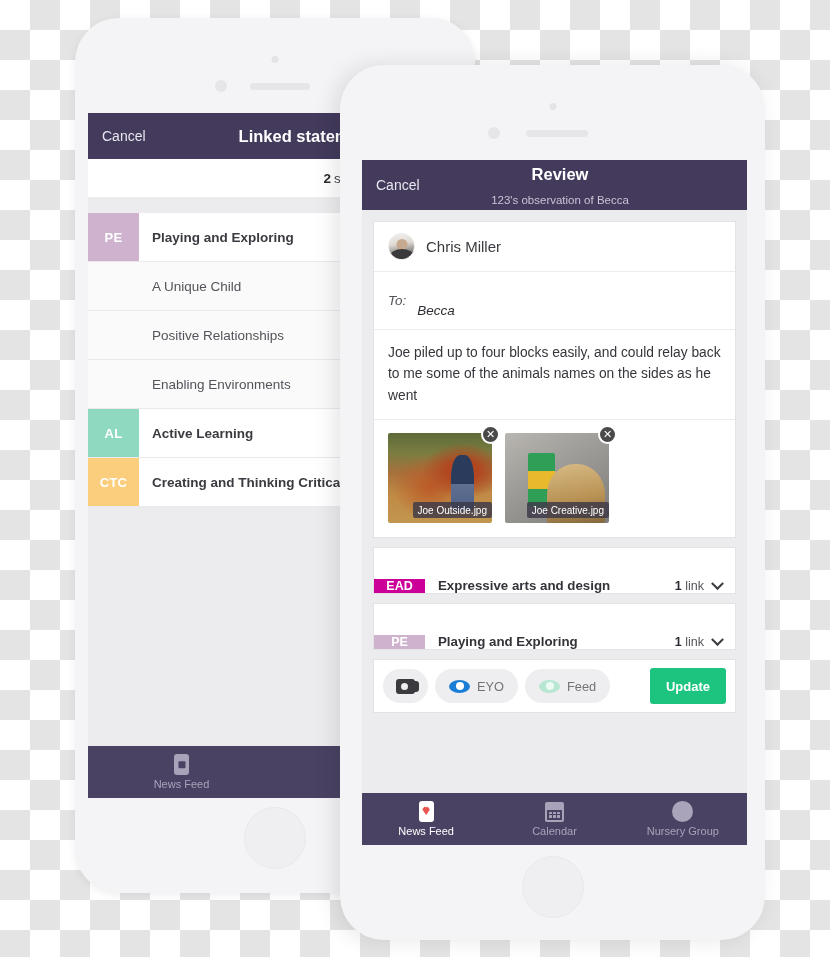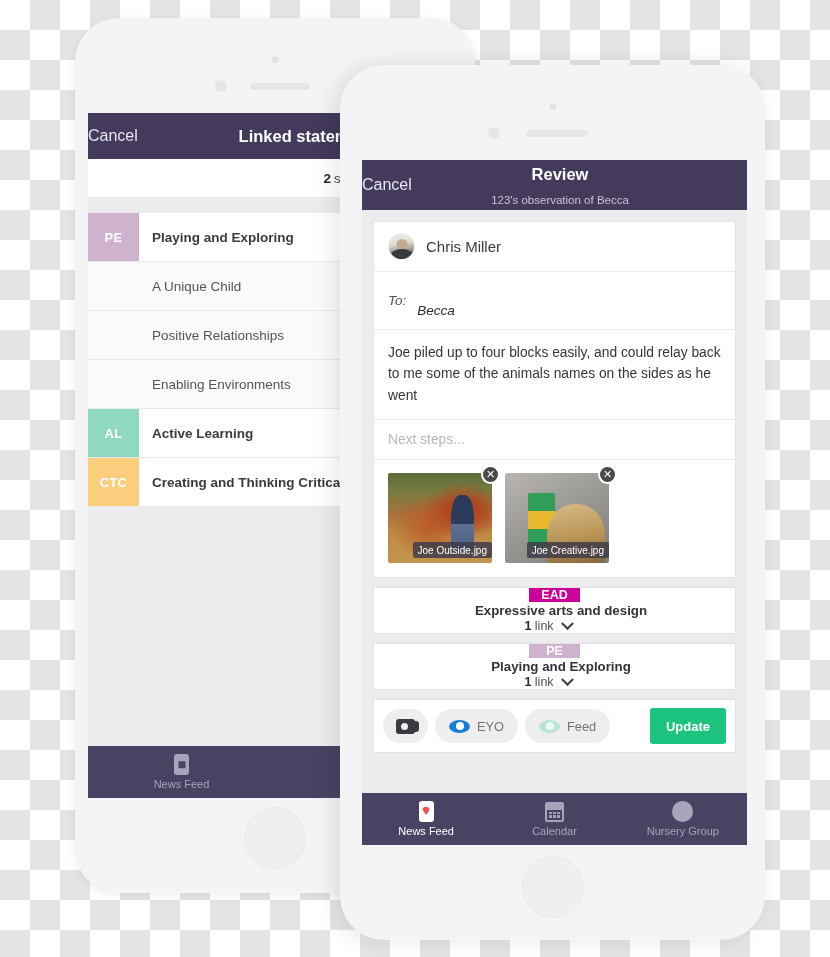--- a/index.html
+++ b/index.html
@@ -78,22 +78,23 @@
   .navbar {
     background: #433a5c;
     color: #fff;
     position: relative;
     display: flex;
     align-items: center;
   }
   .nav-back { height: 46px; }
   .nav-front { height: 50px; }
   .nav-cancel {
-    font-size: 16px;
+    font-size: 14px;
     color: #e8e6ee;
+    padding-left: 14px;
     white-space: nowrap;
   }
   .nav-titlewrap {
     position: absolute; left: 11px; right: 0;
     text-align: center;
     pointer-events: none;
   }
   .nav-titlewrap.offset { left: 72px; }
   .nav-title {
     font-size: 16.5px; font-weight: bold; color: #fff;
@@ -341,27 +342,26 @@
     background: rgba(60,56,72,0.82);
     color: #fff;
     font-size: 10px;
     padding: 2.5px 5px;
     border-radius: 2px;
     white-space: nowrap;
     z-index: 3;
   }
 
   .link-row {
-    display: flex; align-items: center;
+    display: flex; align-items: flex-end;
     background: #fff;
     height: 47px;
     margin: 9px 11px 0 11px;
     border: 1px solid #e3e3e5;
     overflow: hidden;
-    flex-direction: column;
   }
   .link-badge {
     width: 51px; min-width: 51px;
     display: flex; align-items: center; justify-content: center;
     color: #fff; font-size: 12.5px; font-weight: bold;
   }
   .link-title {
     flex: 1; display: flex; align-items: center;
     padding-left: 13px;
     font-size: 13.3px; font-weight: bold; color: #35333a;
@@ -551,21 +551,20 @@
         <div class="card">
           <div class="author-row">
             <div class="avatar"></div>
             <div class="author-name">Chris Miller</div>
           </div>
           <div class="to-row">
             <span class="to-key">To:</span>
             <span class="to-val">Becca</span>
           </div>
           <div class="obs-body">Joe piled up to four blocks easily, and could relay back to me some of the animals names on the sides as he went</div>
-          <div class="next-steps">Next steps...</div>
           <div class="photos">
             <div class="photo">
               <div class="photo-img img-outside"></div>
               <div class="photo-x">✕</div>
               <div class="photo-cap">Joe Outside.jpg</div>
             </div>
             <div class="photo">
               <div class="photo-img img-creative"></div>
               <div class="photo-x">✕</div>
               <div class="photo-cap">Joe Creative.jpg</div>

